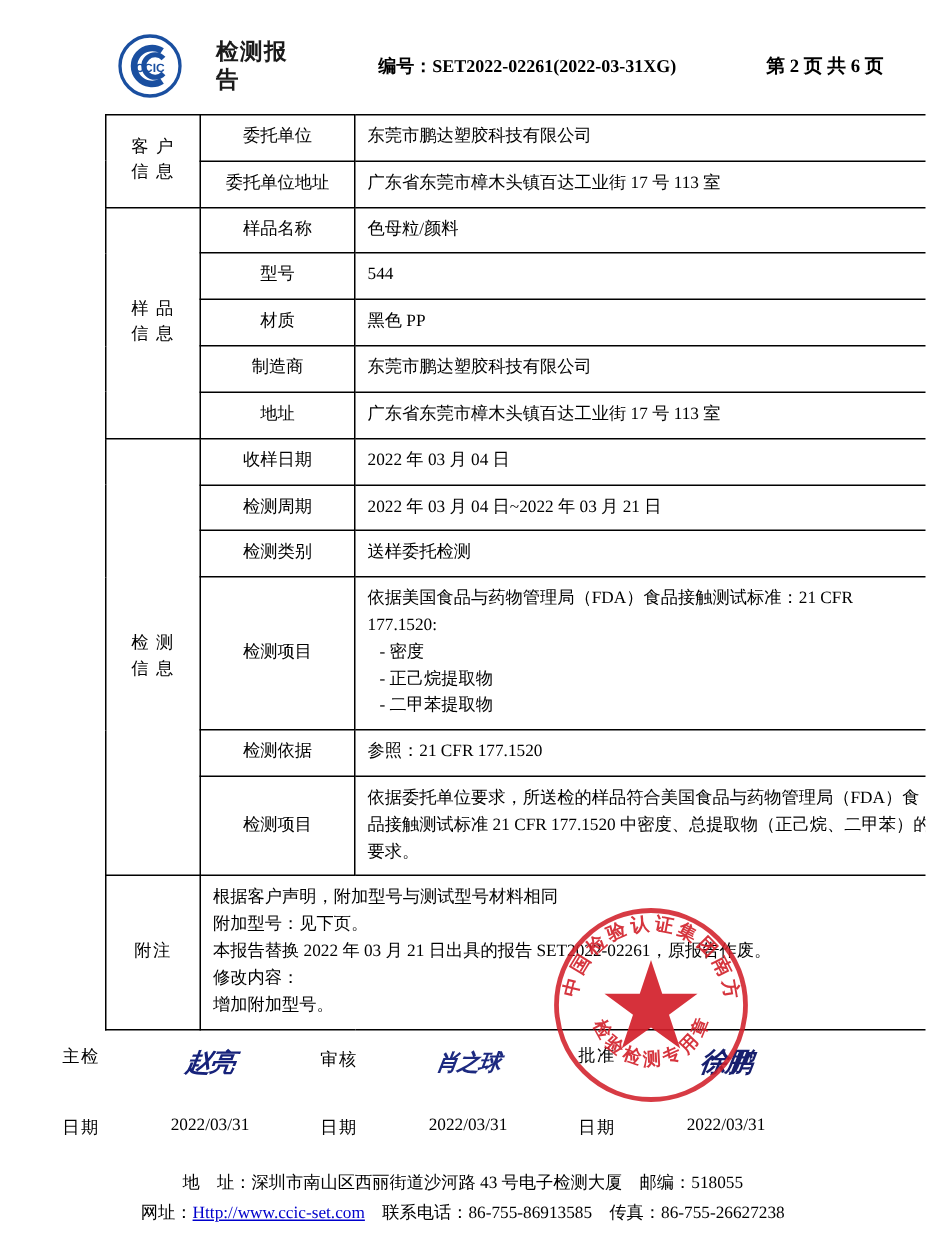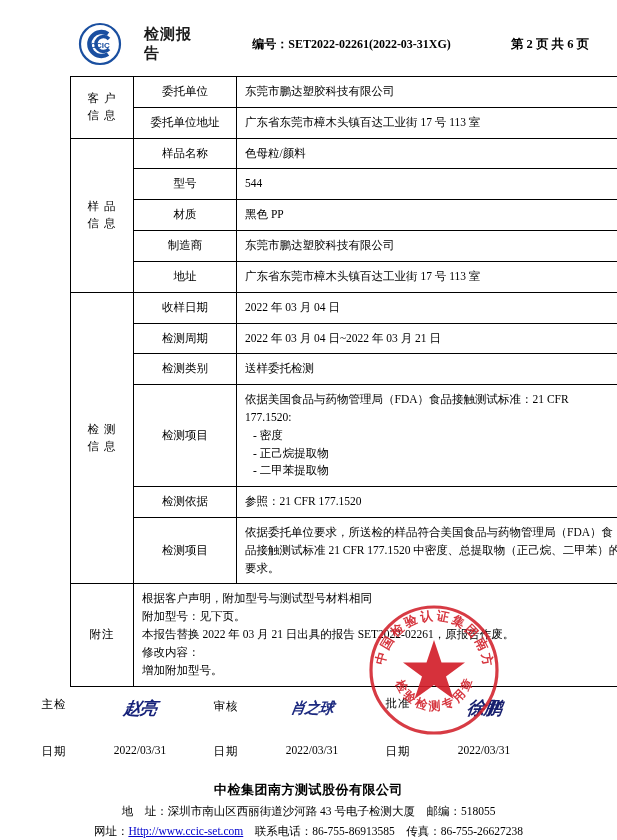--- a/index.html
+++ b/index.html
@@ -327,21 +327,20 @@
         <textPath href="#arcTop" startOffset="3%">中国检验认证集团南方测试股份有限公司</textPath>
       </text>
       <text fill="#d2202a" font-size="12" font-family="Liberation Serif, serif" font-weight="bold" opacity="0.9" letter-spacing="3">
         <textPath href="#arcBottom" startOffset="10%">检验检测专用章</textPath>
       </text>
       <polygon points="68,38 75.5,60.5 99,60.5 80,74.5 87.5,97 68,83 48.5,97 56,74.5 37,60.5 60.5,60.5" fill="#d2202a" opacity="0.92"></polygon>
     </svg>
   </div>
 
   <div class="footer">
-    <div class="company">中检集团南方测试股份有限公司</div>
     <div>
       <span>地　址：</span><span>深圳市南山区西丽街道沙河路 43 号电子检测大厦</span>　<span>邮编：</span><span>518055</span>
     </div>
     <div>
       <span>网址：</span><a href="#">Http://www.ccic-set.com</a>　<span>联系电话：</span><span>86-755-86913585</span>　<span>传真：</span><span>86-755-26627238</span>
     </div>
   </div>
 
 </div>
 

